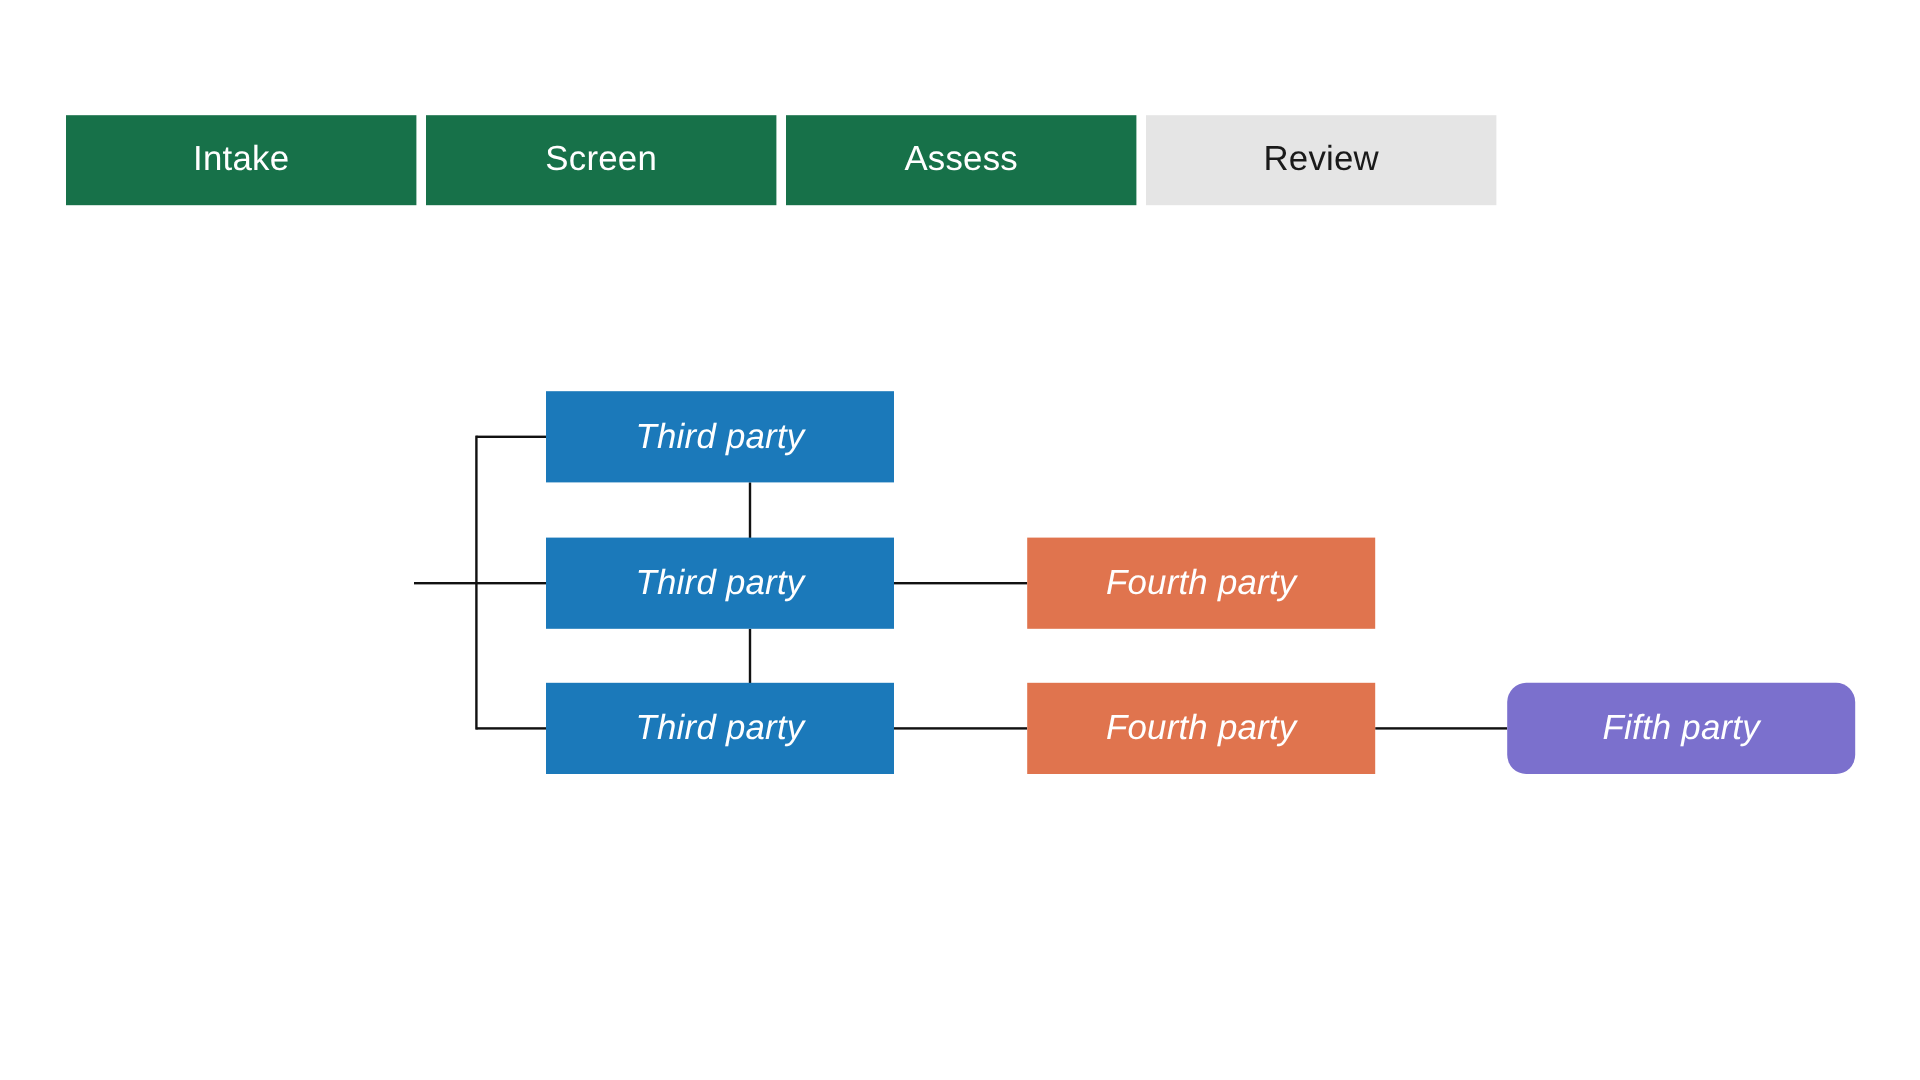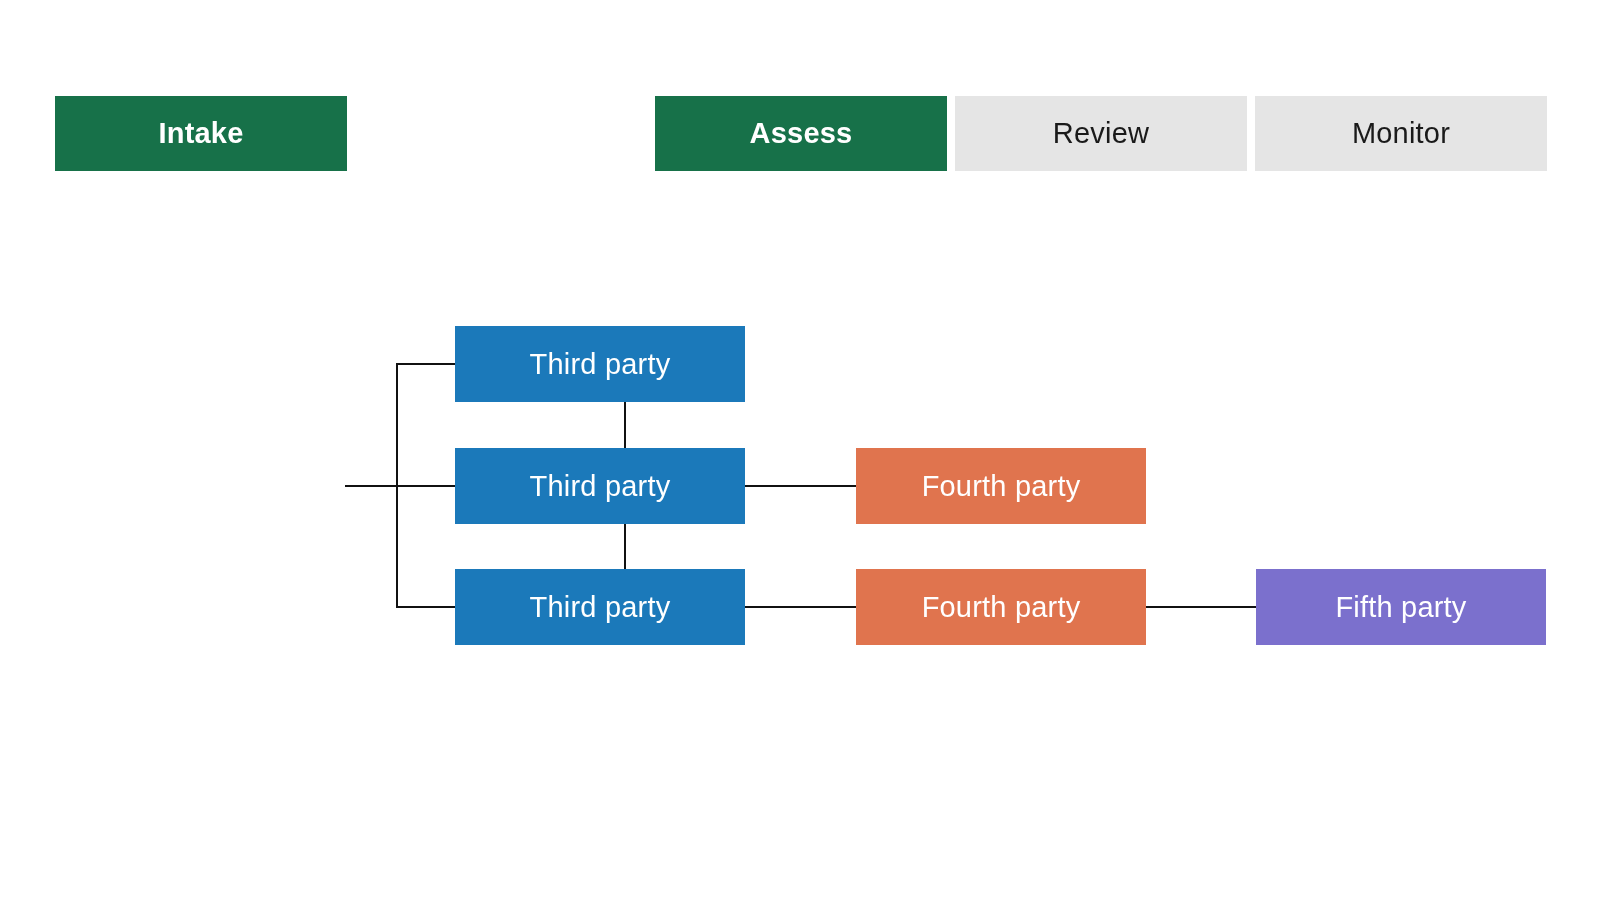--- a/index.html
+++ b/index.html
@@ -7,30 +7,30 @@
     position:relative;width:1600px;height:900px;background:#ffffff;
     font-family:"Liberation Sans", sans-serif;overflow:hidden;
   }
   .box{
     position:absolute;display:flex;align-items:center;justify-content:center;
     font-size:29px;line-height:1;letter-spacing:.2px;box-sizing:border-box;
     white-space:nowrap;
   }
   
   .stage{top:96px;height:75px;width:292px;}
-  .stage.active{background:var(--stage-active);color:var(--text-on-color);font-weight:bold;}
+  .stage.active{background:var(--stage-active);color:var(--text-on-color);}
   .stage.inactive{background:var(--stage-inactive);color:var(--text-on-gray);}
   .stage-0{left:55px}.stage-1{left:355px}.stage-2{left:655px}
   .stage-3{left:955px}.stage-4{left:1255px}
   
-  .node{width:290px;height:76px;color:var(--text-on-color);}
+  .node{width:290px;height:76px;color:var(--text-on-color);font-style:italic;}
   .n-root{background:var(--root-node);}
   .n-third{background:var(--third-party);}
   .n-fourth{background:var(--fourth-party);}
-  .n-fifth{background:var(--fifth-party);}
+  .n-fifth{background:var(--fifth-party);border-radius:16px;}
   .n-you{left:55px;top:448px}
   .n-tp1{left:455px;top:326px}
   .n-tp2{left:455px;top:448px}
   .n-tp3{left:455px;top:569px}
   .n-fp1{left:856px;top:448px}
   .n-fp2{left:856px;top:569px}
   .n-5p{left:1256px;top:569px}
   
   .line{position:absolute;background:var(--connector);}
   .l-you     {left:345px;   top:484.75px;width:110px; height:2.5px}
@@ -42,23 +42,23 @@
   .l-tp2fp1  {left:745px;   top:484.75px;width:111px; height:2.5px}
   .l-tp3fp2  {left:745px;   top:605.75px;width:111px; height:2.5px}
   .l-fp25p   {left:1146px;  top:605.75px;width:110px; height:2.5px}
 </style>
 </head>
 <body>
 
 <div class="canvas">
 
   <div class="box stage active stage-0">Intake</div>
+  <div class="box stage active stage-1">Screen</div>
   <div class="box stage inactive stage-3">Review</div>
   <div class="box stage active stage-2">Assess</div>
-  <div class="box stage inactive stage-4">Monitor</div>
 
   <div class="line l-you"></div>
   <div class="line l-trunk"></div>
   <div class="line l-stub-top"></div>
   <div class="line l-stub-bot"></div>
   <div class="line l-tp12"></div>
   <div class="line l-tp23"></div>
   <div class="line l-tp2fp1"></div>
   <div class="line l-tp3fp2"></div>
   <div class="line l-fp25p"></div>

